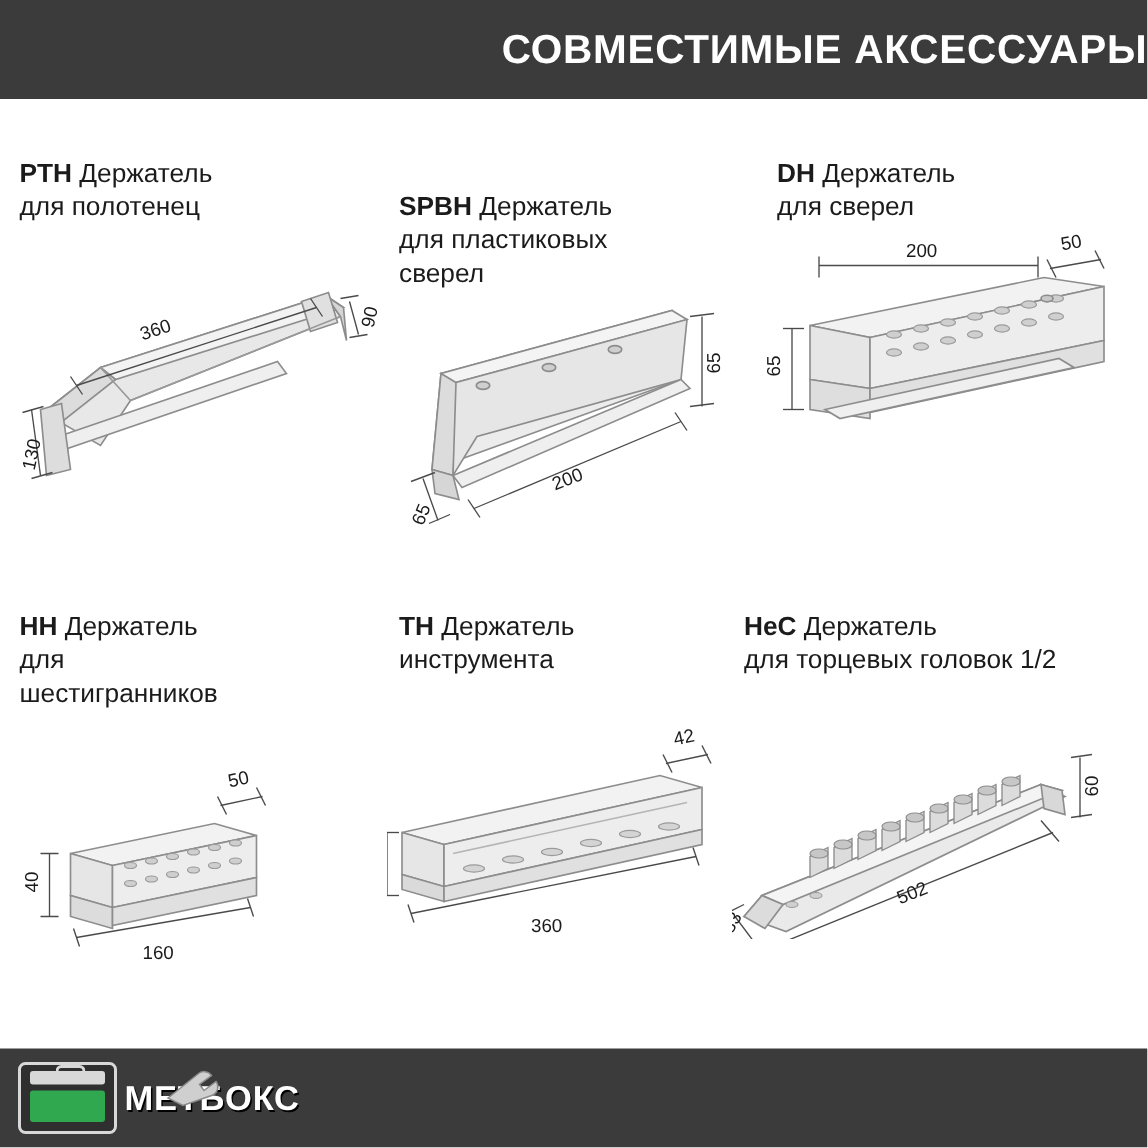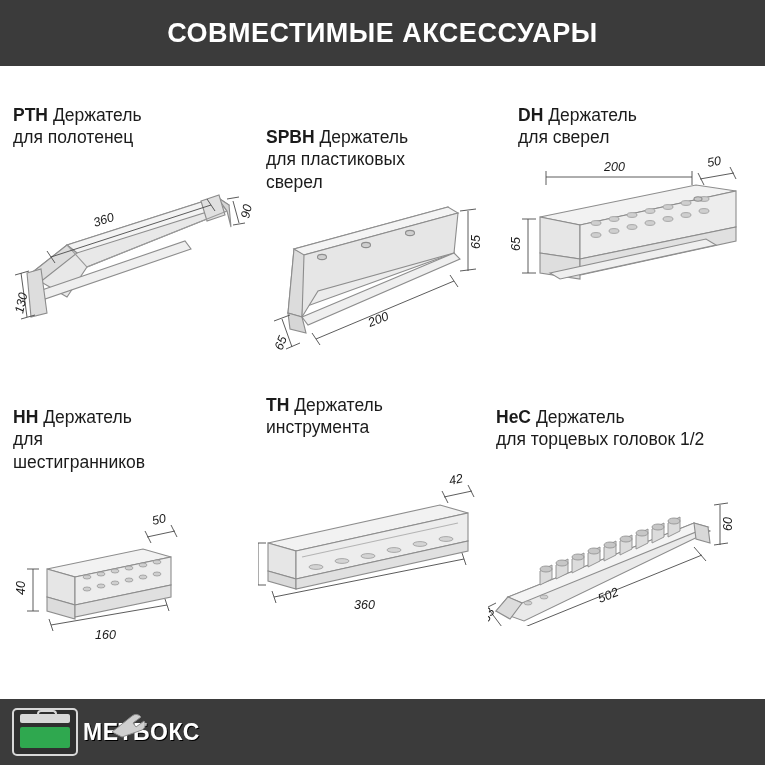--- a/index.html
+++ b/index.html
@@ -17,21 +17,21 @@
 
   
   .header {
     position: absolute;
     left: 0; top: 0;
     width: 765px;
     height: 66px;
     background: #3b3b3b;
     display: flex;
     align-items: center;
-    justify-content: center;
+    justify-content: flex-end;
   }
   .header-title {
     color: #ffffff;
     font-size: 27px;
     font-weight: bold;
     letter-spacing: 0.5px;
     text-align: center;
   }
 
   
@@ -115,21 +115,20 @@
     padding: 0 8px;
     box-sizing: border-box;
   }
   .cell .caption b {
     font-weight: bold;
   }
   .cell .art {
     position: relative;
     width: 255px;
     height: 175px;
-    font-style: italic;
   }
   .cell .art svg { display: block; }
 
   .dim {
     font-size: 12.5px;
     fill: #1b1b1b;
     font-family: "Liberation Sans", sans-serif;
   }
 </style>
 </head>
@@ -329,21 +328,21 @@
           <line x1="44" y1="146" x2="48" y2="158"></line>
           <line x1="160" y1="126" x2="164" y2="138"></line>
         </g>
         <text class="dim" x="148" y="52" transform="rotate(-12 148 52)">50</text>
         <text class="dim" x="20" y="122" transform="rotate(-90 20 122)">40</text>
         <text class="dim" x="90" y="166">160</text>
       </svg>
     </div>
   </div>
 
-  <div class="cell" style="left:258px; top:328px;">
+  <div class="cell" style="left:258px; top:340px;">
     <div class="caption">
       <b>TH</b>
       <span>Держатель</span><br>
       <span>инструмента</span>
     </div>
     <div class="art">
       <svg width="255" height="175" viewBox="0 0 255 175">
         <g stroke="#8d8d8d" stroke-width="1.1" fill="#e3e3e3">
           <polygon points="10,104 182,66 210,74 38,112" fill="#f2f2f2"></polygon>
           <polygon points="10,104 38,112 38,140 10,132" fill="#e6e6e6"></polygon>

